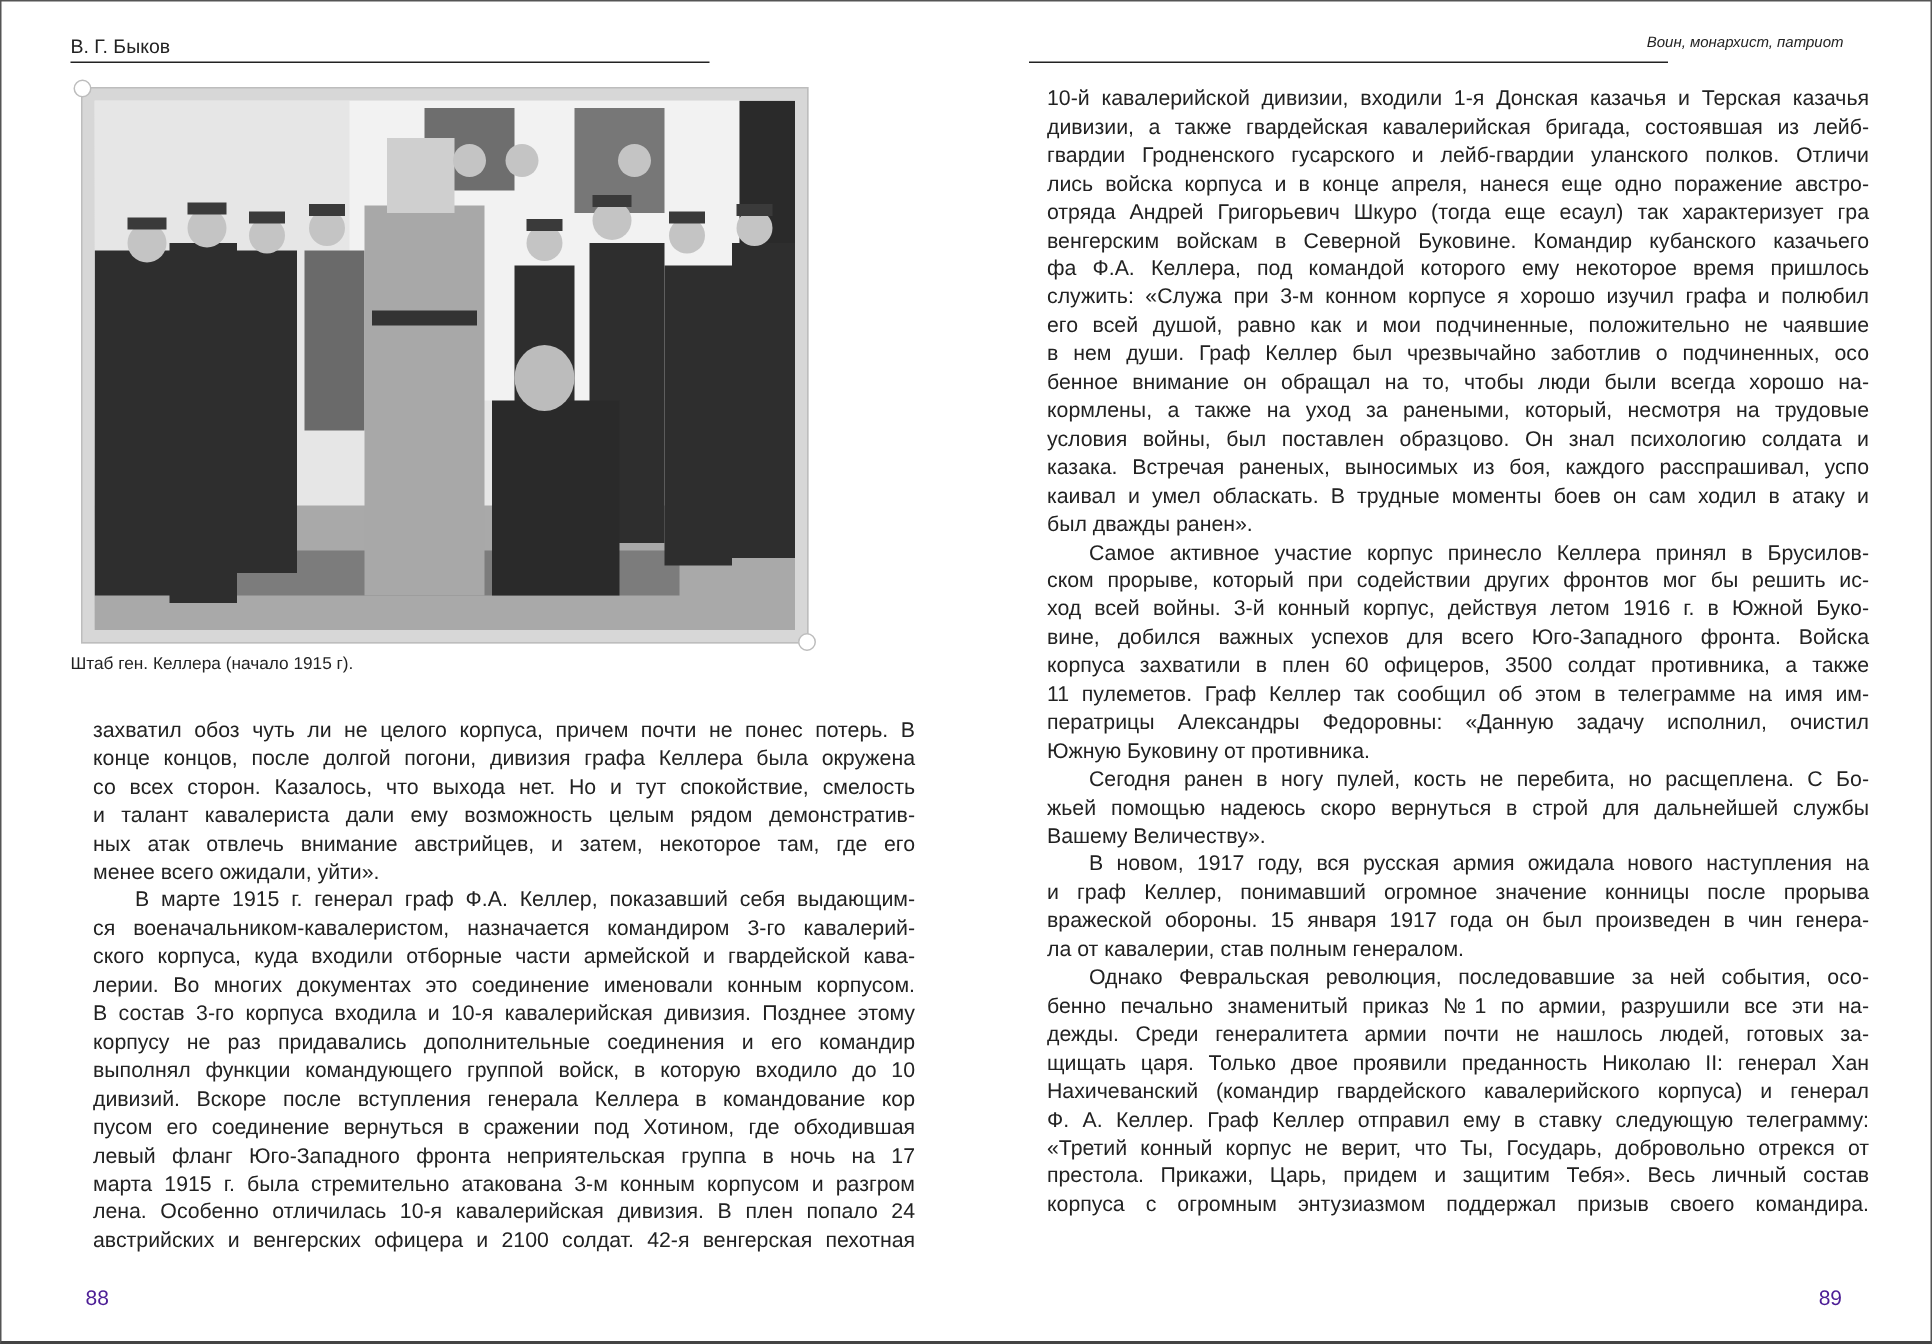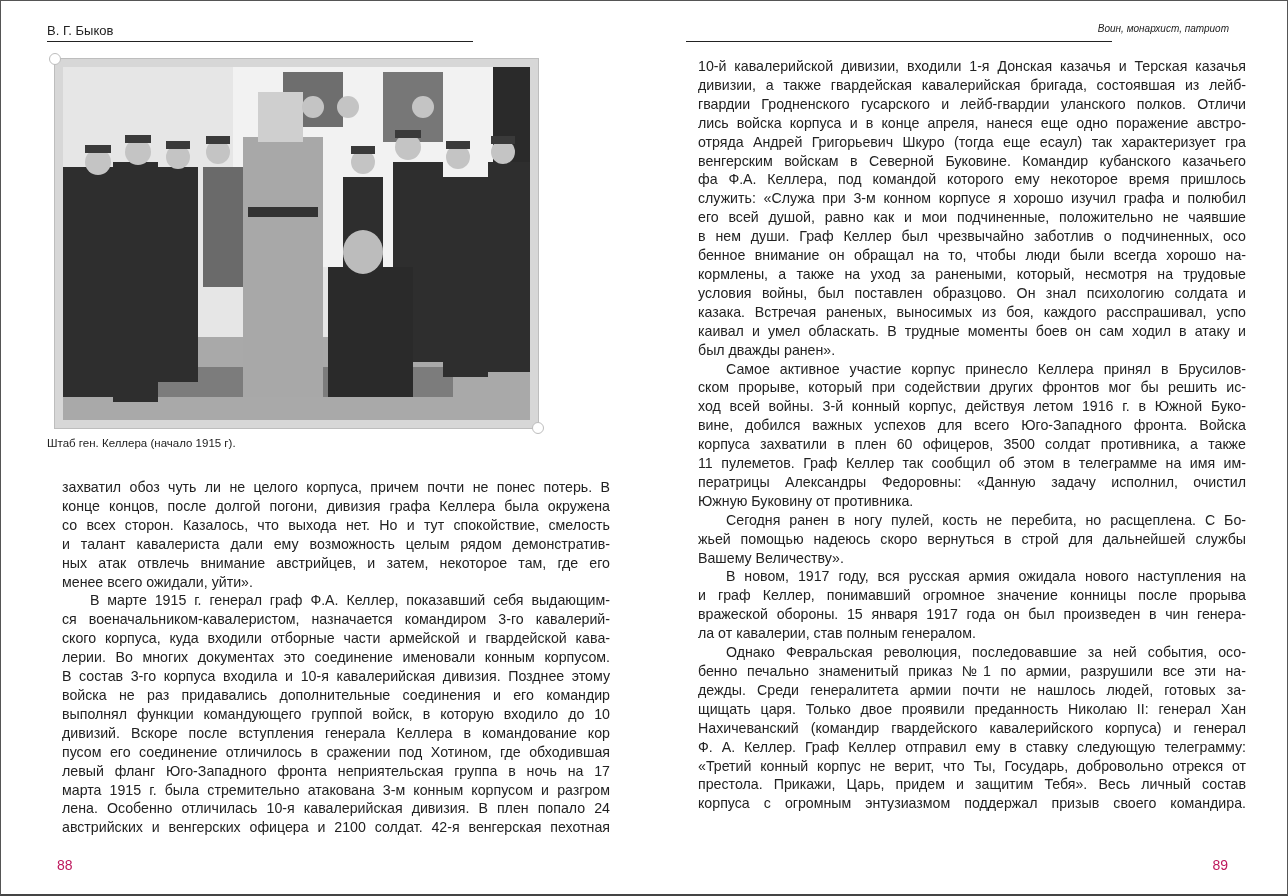--- a/index.html
+++ b/index.html
@@ -48,21 +48,21 @@
   .text-block {
     position: absolute; font-size: 14.2px; line-height: 18.9px; color: #222;
     text-align: justify;
   }
   .left .text-block { left: 37px; top: 477px; width: 548px; margin-left: 24px; }
   .right .text-block { left: 53px; top: 56px; width: 548px; }
   .line { display: block; white-space: nowrap; text-align-last: justify; }
   .line.last { text-align-last: left; }
   .line.indent { text-indent: 28px; }
 
-  .folio { position: absolute; top: 856px; font-size: 14px; color: #be185d; }
+  .folio { position: absolute; top: 856px; font-size: 14px; color: #4c1d95; }
   .left .folio { left: 56px; }
   .right .folio { right: 61px; }
 </style>
 </head>
 <body>
 
 <div class="spread">
 
   <div class="page left">
     <div class="running-head">В. Г. Быков</div>
@@ -133,24 +133,24 @@
         <span class="line">конце концов, после долгой погони, дивизия графа Келлера была окружена</span>
         <span class="line">со всех сторон. Казалось, что выхода нет. Но и тут спокойствие, смелость</span>
         <span class="line">и талант кавалериста дали ему возможность целым рядом демонстратив-</span>
         <span class="line">ных атак отвлечь внимание австрийцев, и затем, некоторое там, где его</span>
         <span class="line last">менее всего ожидали, уйти».</span>
         <span class="line indent">В марте 1915 г. генерал граф Ф.А. Келлер, показавший себя выдающим-</span>
         <span class="line">ся военачальником-кавалеристом, назначается командиром 3-го кавалерий-</span>
         <span class="line">ского корпуса, куда входили отборные части армейской и гвардейской кава-</span>
         <span class="line">лерии. Во многих документах это соединение именовали конным корпусом.</span>
         <span class="line">В состав 3-го корпуса входила и 10-я кавалерийская дивизия. Позднее этому</span>
-        <span class="line">войска не раз придавались дополнительные соединения и его командир</span>
+        <span class="line">корпусу не раз придавались дополнительные соединения и его командир</span>
         <span class="line">выполнял функции командующего группой войск, в которую входило до 10</span>
         <span class="line">дивизий. Вскоре после вступления генерала Келлера в командование кор</span>
-        <span class="line">пусом его соединение отличилось в сражении под Хотином, где обходившая</span>
+        <span class="line">пусом его соединение вернуться в сражении под Хотином, где обходившая</span>
         <span class="line">левый фланг Юго-Западного фронта неприятельская группа в ночь на 17</span>
         <span class="line">марта 1915 г. была стремительно атакована 3-м конным корпусом и разгром</span>
         <span class="line">лена. Особенно отличилась 10-я кавалерийская дивизия. В плен попало 24</span>
         <span class="line">австрийских и венгерских офицера и 2100 солдат. 42-я венгерская пехотная</span>
       </div>
 
     <div class="folio">88</div>
   </div>
 
   <div class="page right">

